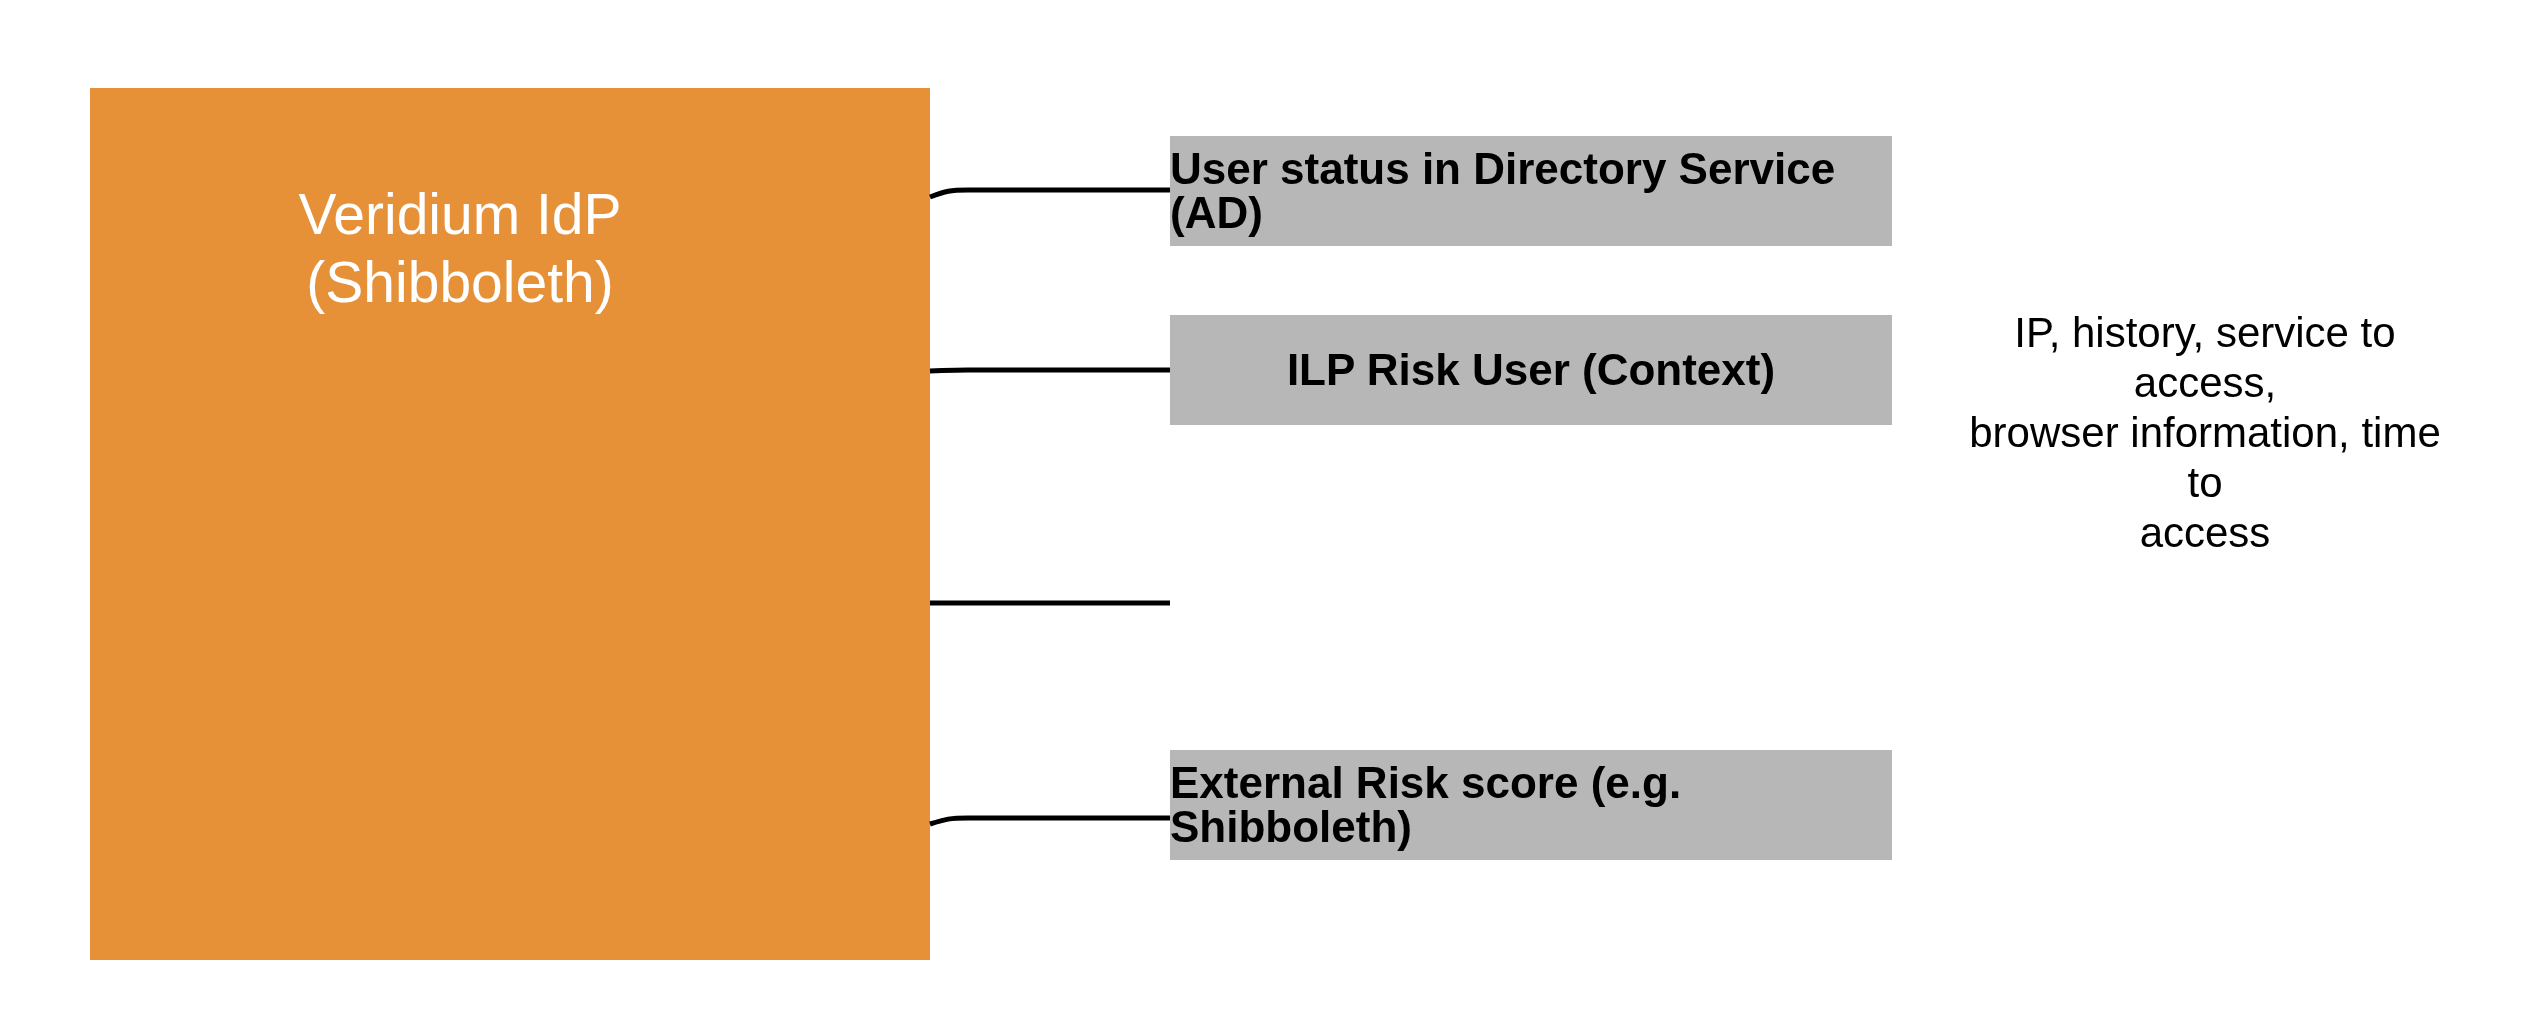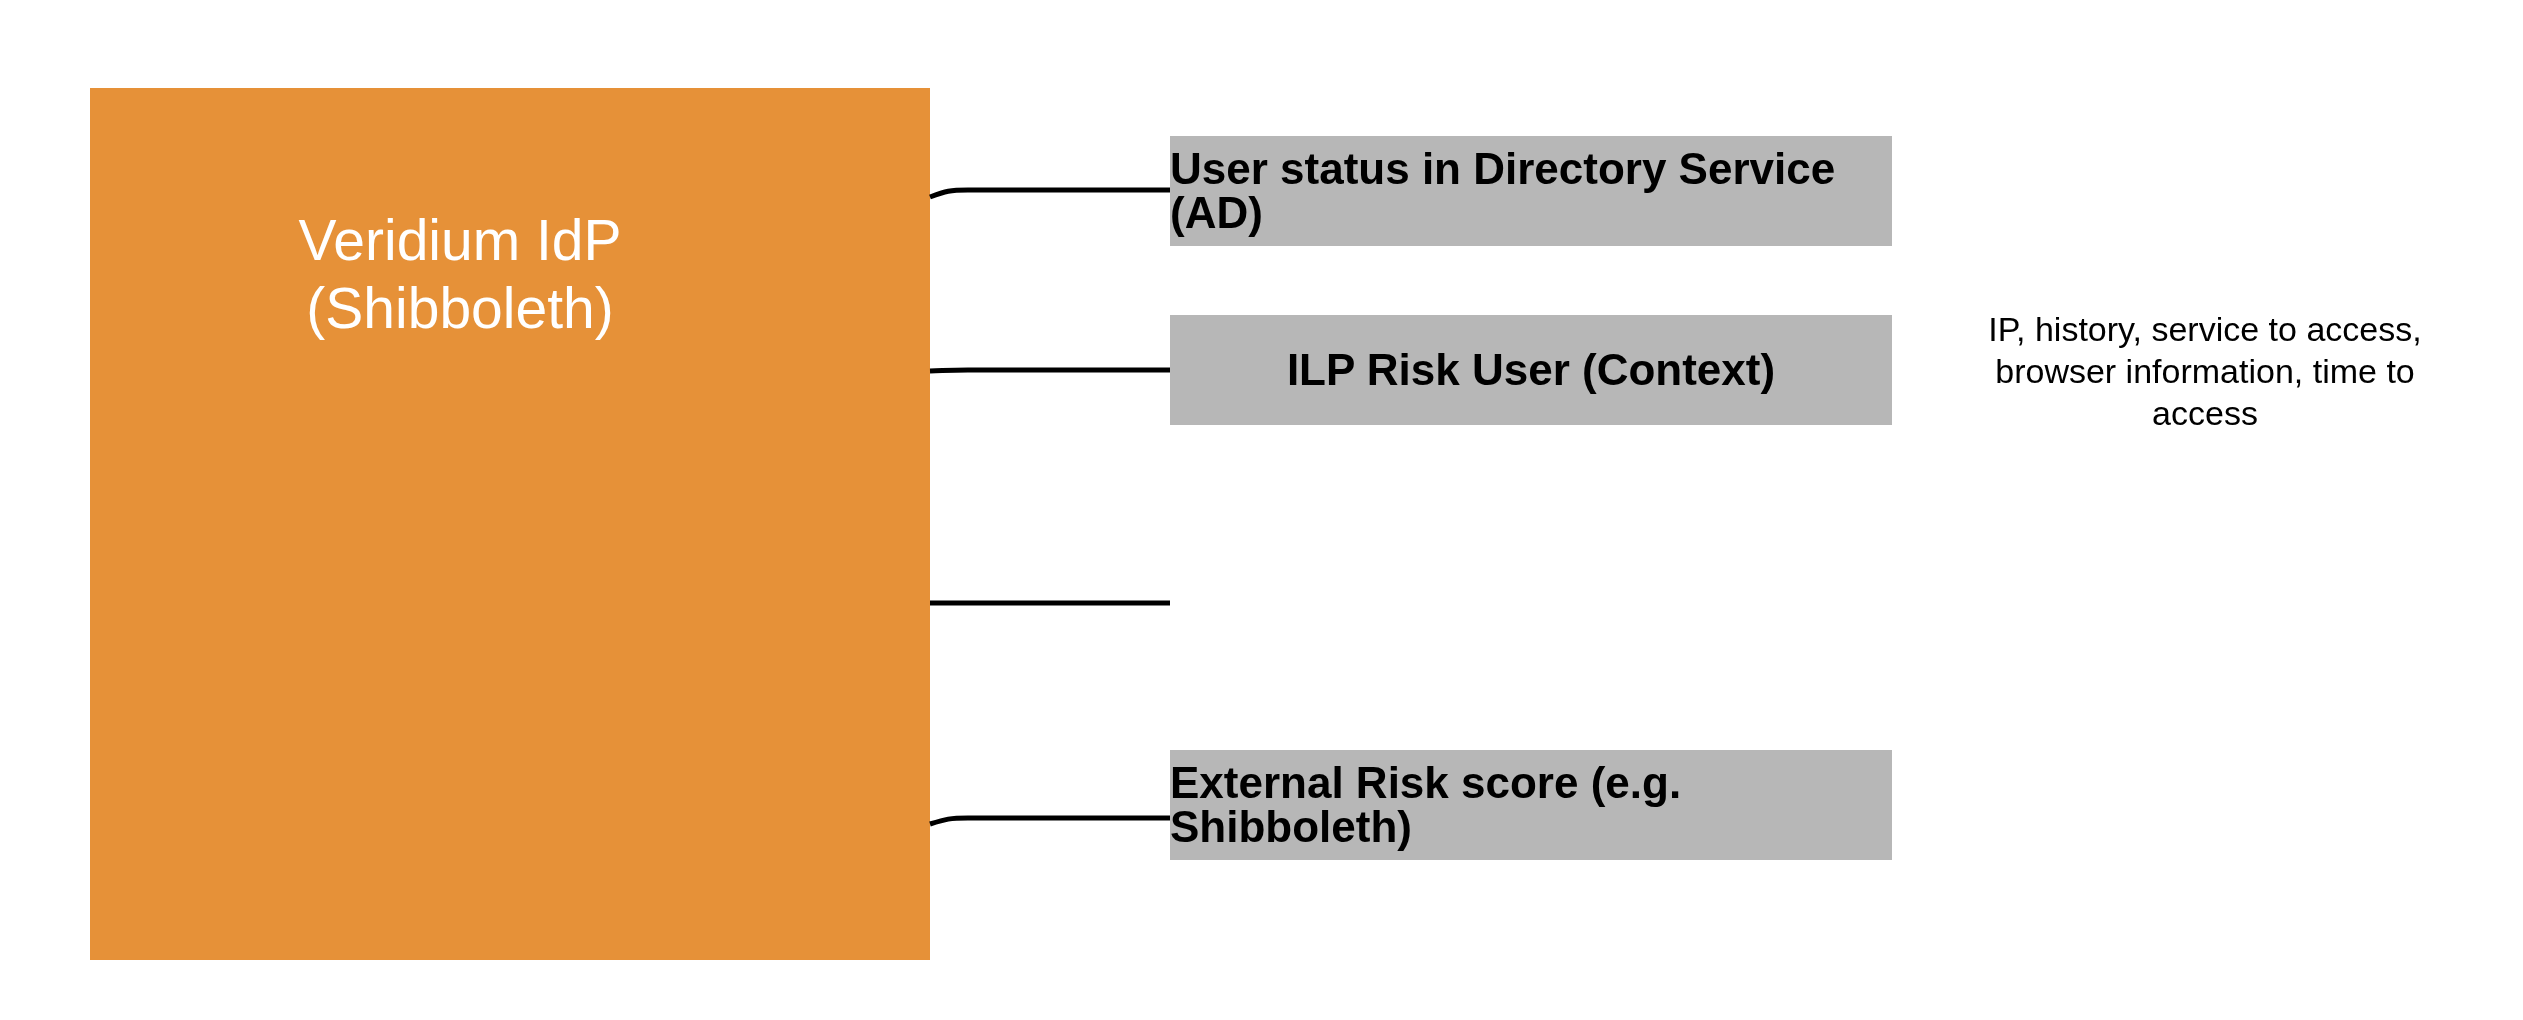--- a/index.html
+++ b/index.html
@@ -31,21 +31,20 @@
   .main-node-label {
     position: absolute;
     left: 90px;
     top: 180px;
     width: 740px;
     text-align: center;
     color: var(--main-node-text, #fff);
     font-size: 57px;
     line-height: 68px;
     white-space: pre-line;
-    margin-top: 26px;
   }
   .connector-svg {
     position: absolute;
     left: 0;
     top: 0;
     width: 2523px;
     height: 1020px;
     pointer-events: none;
   }
   .connector-path {
@@ -72,22 +71,22 @@
   .factor-2 { top: 315px; }
   .factor-3 { top: 524px; }
   .factor-4 { top: 750px; }
   .annotation {
     position: absolute;
     left: 1950px;
     top: 308px;
     width: 510px;
     text-align: center;
     color: var(--item-text, #000);
-    font-size: 34px;
-    line-height: 42px;
+    font-size: 42px;
+    line-height: 50px;
     white-space: pre-line;
   }
 </style>
 </head>
 <body>
 
 <div class="canvas">
 
   <div class="main-node"></div>
 

